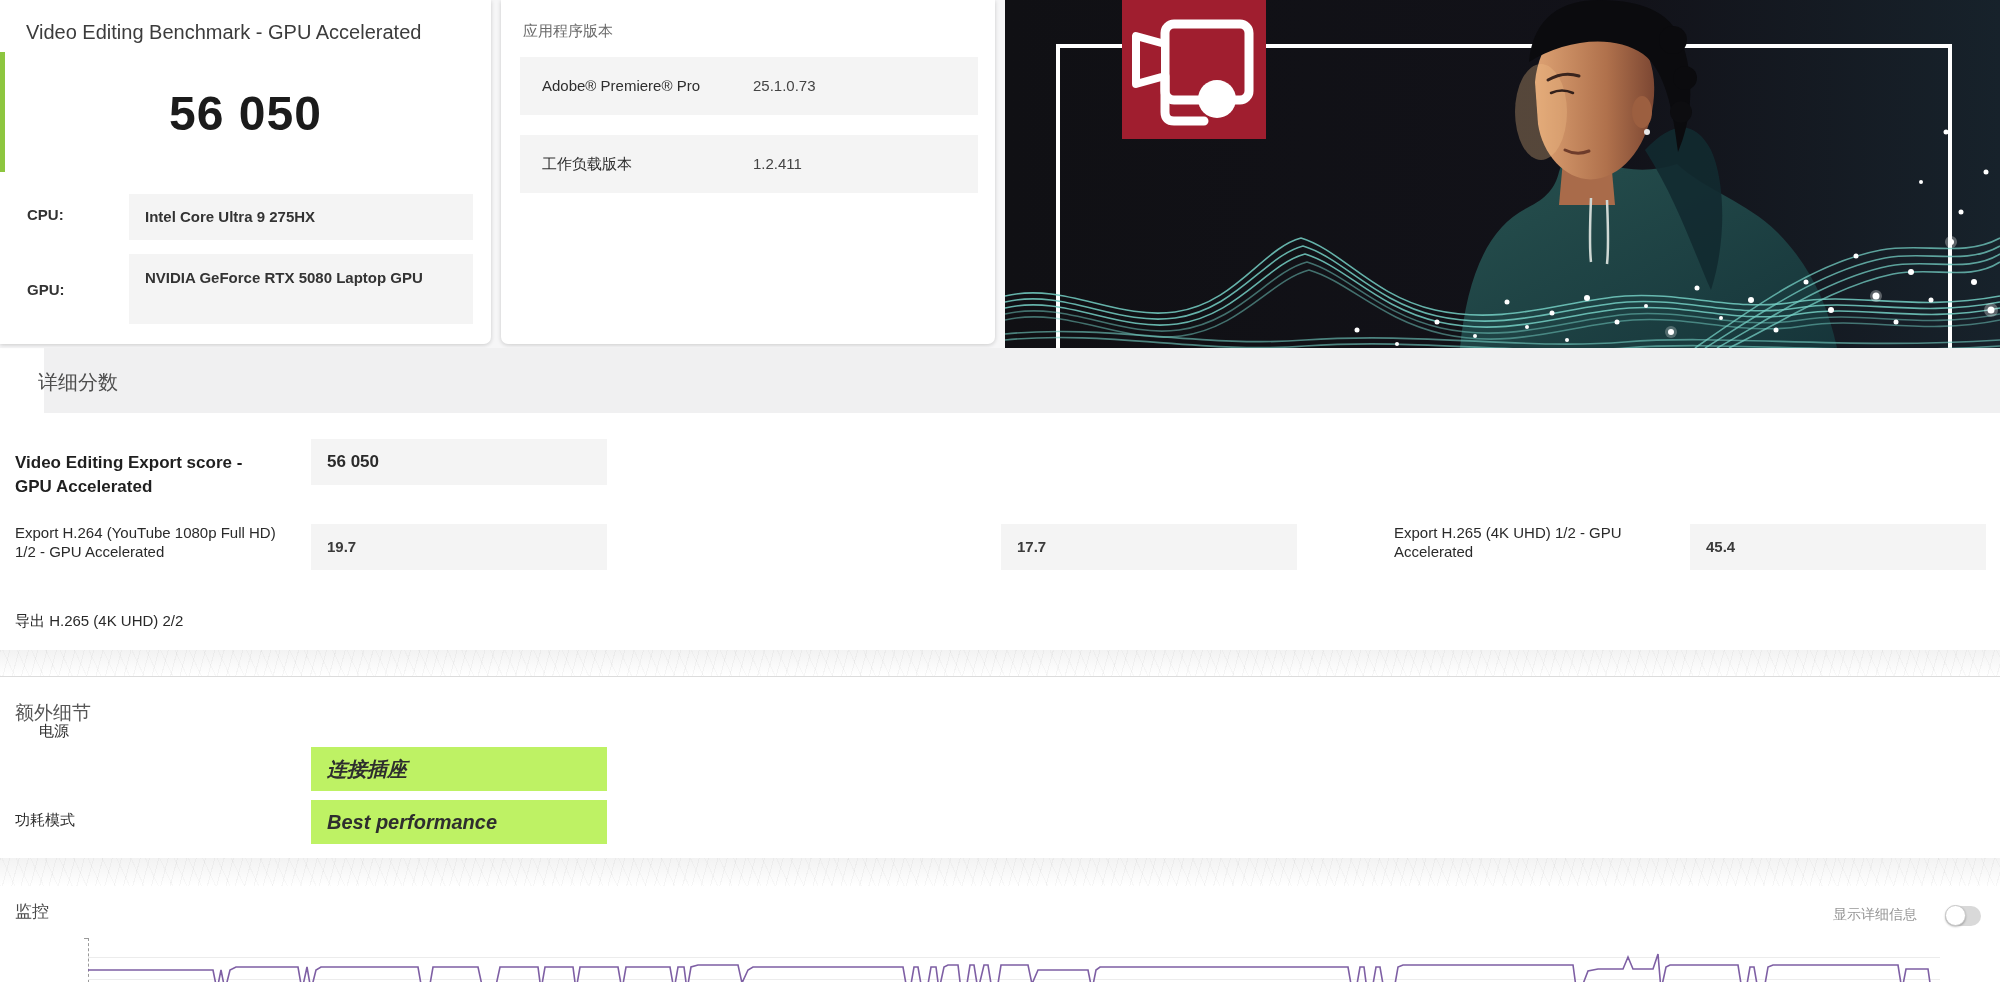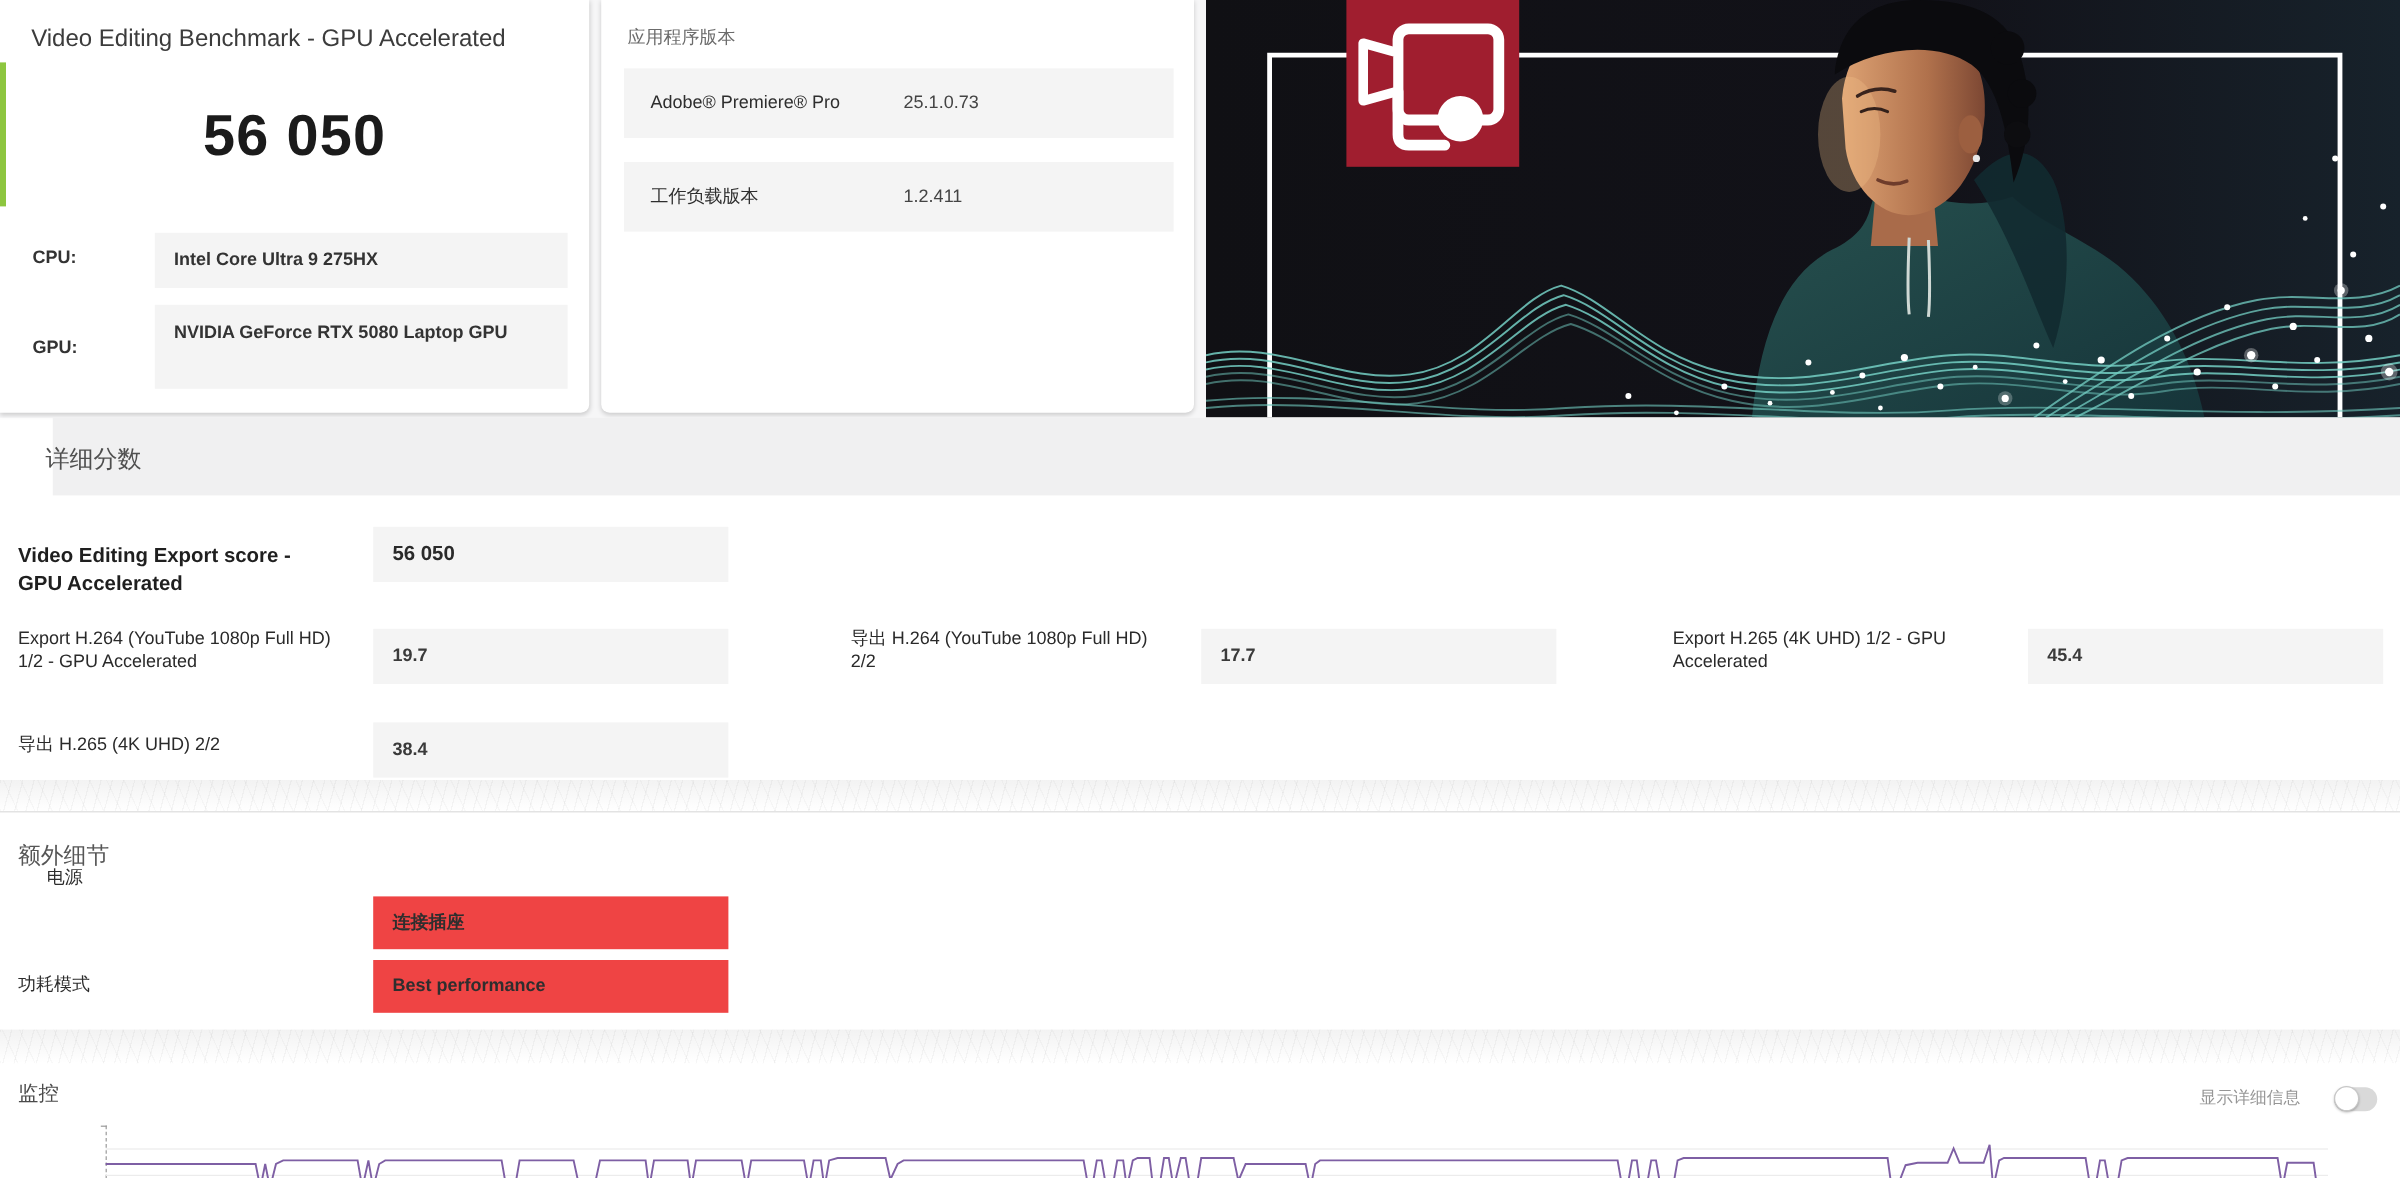--- a/index.html
+++ b/index.html
@@ -54,21 +54,21 @@
       repeating-linear-gradient(65deg, rgba(90,90,90,.04) 0 1px, transparent 1px 13px),
       linear-gradient(to bottom, rgba(0,0,0,.05), rgba(0,0,0,0));
   }
   .tex1{left:0;top:650px;width:2000px;height:26px;}
   .tex2{left:0;top:858px;width:2000px;height:28px;}
 
   
   .extra-title{left:15px;top:700px;font-size:19px;color:#565656;}
   .plain-label{position:absolute;font-size:15px;color:#2e2e2e;}
   .vcell44{position:absolute;width:296px;height:44px;line-height:44px;padding-left:16px;box-sizing:border-box;
-           font-size:15px;font-weight:700;color:#2e2e2e;background:#ef4444;}
+           font-size:20px;font-weight:700;color:#2e2e2e;background:#bef264;font-style:italic;}
 
   
   .mon-title{left:15px;top:900px;font-size:17px;color:#4a4a4a;}
   .toggle-label{left:1833px;top:906px;font-size:14px;color:#969696;}
   .toggle{left:1945px;top:906px;width:36px;height:20px;background:#d9d9d9;border-radius:10px;cursor:pointer;}
   .knob{position:absolute;left:0px;top:-1px;width:21px;height:21px;border-radius:50%;
         background:#fff;border:1px solid #c7c7c7;box-sizing:border-box;box-shadow:0 1px 2px rgba(0,0,0,.25);}
 
   .y-axis{left:88px;top:938px;height:44px;width:0;border-left:1px dashed #9a9a9a;}
   .y-tick{left:84px;top:938px;width:5px;height:1px;background:#9a9a9a;}
@@ -225,28 +225,26 @@
     <span class="band-label">详细分数</span>
   </div>
 
   <div class="abs scores">
     <div class="score-main-label">Video Editing Export score - GPU Accelerated</div>
     <div class="vcell big" style="left:311px;top:26px;">56 050</div>
 
     <div class="row-label" style="left:15px;top:110px;width:275px;">Export H.264 (YouTube 1080p Full HD) 1/2 - GPU Accelerated</div>
     <div class="vcell" style="left:311px;top:111px;">19.7</div>
 
-    <div class="row-label" style="left:709px;top:110px;width:260px;">导出 H.264 (YouTube 1080p Full HD) 2/2</div>
     <div class="vcell" style="left:1001px;top:111px;">17.7</div>
 
     <div class="row-label" style="left:1394px;top:110px;width:285px;">Export H.265 (4K UHD) 1/2 - GPU Accelerated</div>
     <div class="vcell" style="left:1690px;top:111px;">45.4</div>
 
     <div class="row-label" style="left:15px;top:198px;width:320px;">导出 H.265 (4K UHD) 2/2</div>
-    <div class="vcell" style="left:311px;top:189px;">38.4</div>
   </div>
 
   <div class="abs texture tex1"></div>
   <div class="abs divider"></div>
 
   <div class="abs extra-title">额外细节</div>
 
   <span class="plain-label" style="left:15px;top:722px;margin-left:24px;">电源</span>
   <div class="vcell44" style="left:311px;top:747px;">连接插座</div>
 

